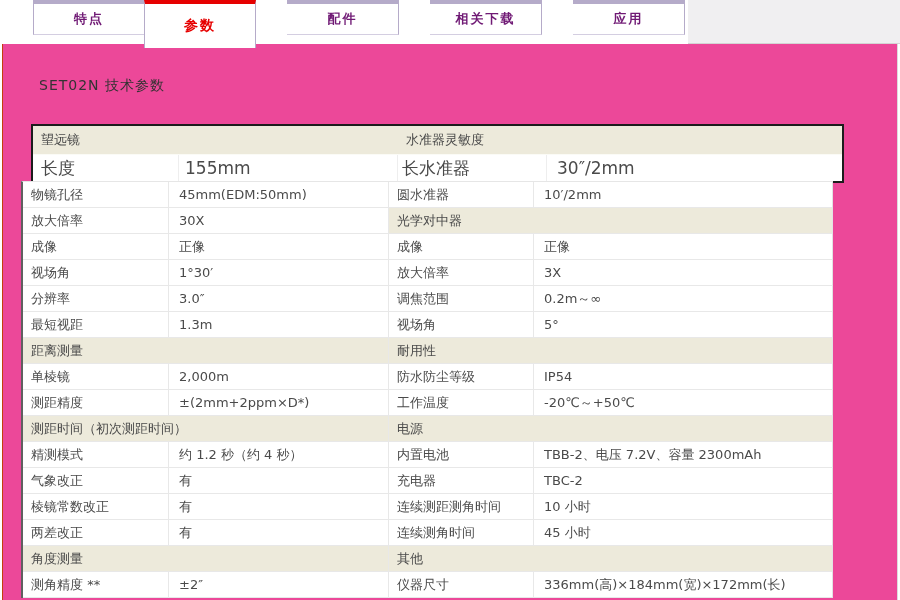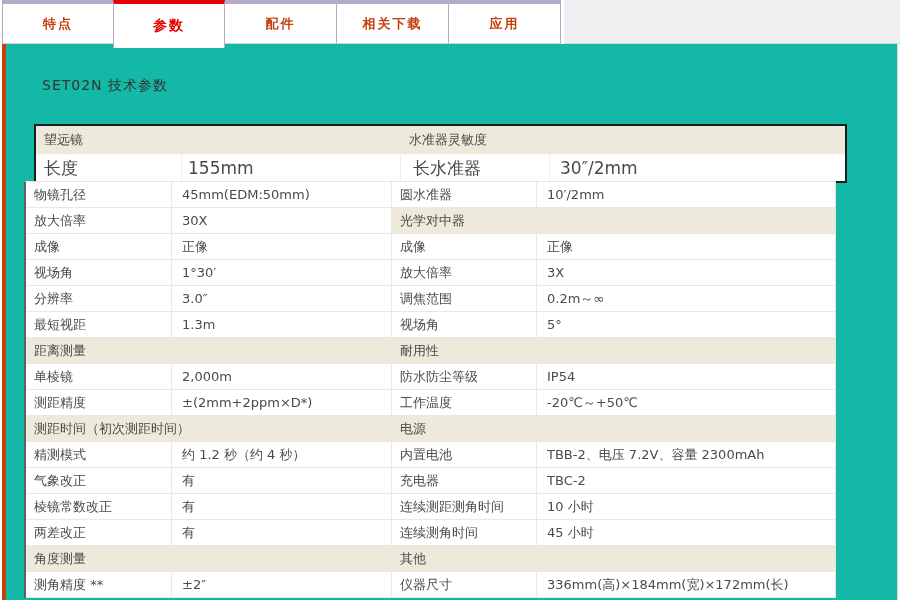--- a/index.html
+++ b/index.html
@@ -4,50 +4,50 @@
 <style>
   html,body { margin:0; padding:0; background:#ffffff; }
   .stage {
     position:relative; width:900px; height:600px; overflow:hidden; background:#ffffff;
     font-family:"DejaVu Sans","Liberation Sans",sans-serif; color:#4a4a4a;
   }
 
   
   .tabbar { position:absolute; top:0; left:0; width:900px; height:48px; display:flex; align-items:flex-start; padding-left:2px; box-sizing:border-box; }
   .tab {
-    box-sizing:border-box; width:112px; height:44px; background:#ffffff;
+    box-sizing:border-box; width:112px; height:35px; background:#ffffff;
     border-top:4px solid #b5abc9; border-right:1px solid #b5abc9; border-bottom:1px solid #d4cee1;
     display:flex; align-items:center; justify-content:center;
-    font-size:13px; font-weight:bold; color:#c2410c; cursor:pointer; letter-spacing:2px;
+    font-size:13px; font-weight:bold; color:#701a75; cursor:pointer; letter-spacing:2px;margin-left:31px;
   }
   .tab:first-child { border-left:1px solid #b5abc9; }
   .tab.active {
     height:48px; border-top:4px solid #e60000; border-bottom:none;
     border-left:1px solid #b5abc9; margin-left:-1px;
     color:#e60000; font-size:14px; background:#ffffff; z-index:2;
   }
   .tab-filler { flex:1; height:44px; box-sizing:border-box; margin-left:3px; background:#f0eff1; border-bottom:1px solid #d4d4d4; }
 
   
   .panel {
     position:absolute; top:44px; left:2px; width:896px; height:556px; box-sizing:border-box;
-    background:#14b8a6; border-left:4px solid #c2410c; border-right:1px solid #dcdcdc;
+    background:#ec4899; border-left:1px solid #c2410c; border-right:1px solid #dcdcdc;
   }
   .page-title { position:absolute; left:36px; top:33px; font-size:14px; color:#333333; letter-spacing:1px; }
 
   
   .summary-box { position:absolute; left:28px; top:80px; width:809px; border:2px solid #1c1c1c; background:#ffffff; }
   .sb-header { height:28px; background:#edeadb; display:flex; align-items:center; font-size:13px; color:#4a4a4a; border-bottom:1px solid #fbfbf6; }
   .sb-h1 { width:371px; padding-left:8px; box-sizing:border-box; }
   .sb-h2 { flex:1; padding-left:2px; }
   .sb-row { height:26px; display:flex; align-items:center; font-size:17px; color:#4a4a4a; }
   .sb-cell { height:100%; display:flex; align-items:center; box-sizing:border-box; white-space:nowrap; overflow:hidden; }
   .sb-c1 { width:145px; padding-left:8px; }
   .sb-c2 { width:219px; padding-left:6px; border-left:1px solid #eeeeee; }
-  .sb-c3 { width:149px; padding-left:12px; border-left:1px solid #eeeeee; }
+  .sb-c3 { width:149px; padding-left:4px; border-left:1px solid #eeeeee; }
   .sb-c4 { flex:1; padding-left:10px; border-left:1px solid #eeeeee; }
 
   
   .spec-table {
     position:absolute; left:18px; top:137px; width:812px; box-sizing:border-box;
     border-left:2px solid #606060; border-right:1px solid #e3e3e3; border-top:1px solid #e6e6e6;
     background:#ffffff;
   }
   .srow { display:flex; height:26px; box-sizing:border-box; border-bottom:1px solid #e8e8e8; font-size:13px; color:#4a4a4a; }
   .half { display:flex; height:100%; box-sizing:border-box; }

